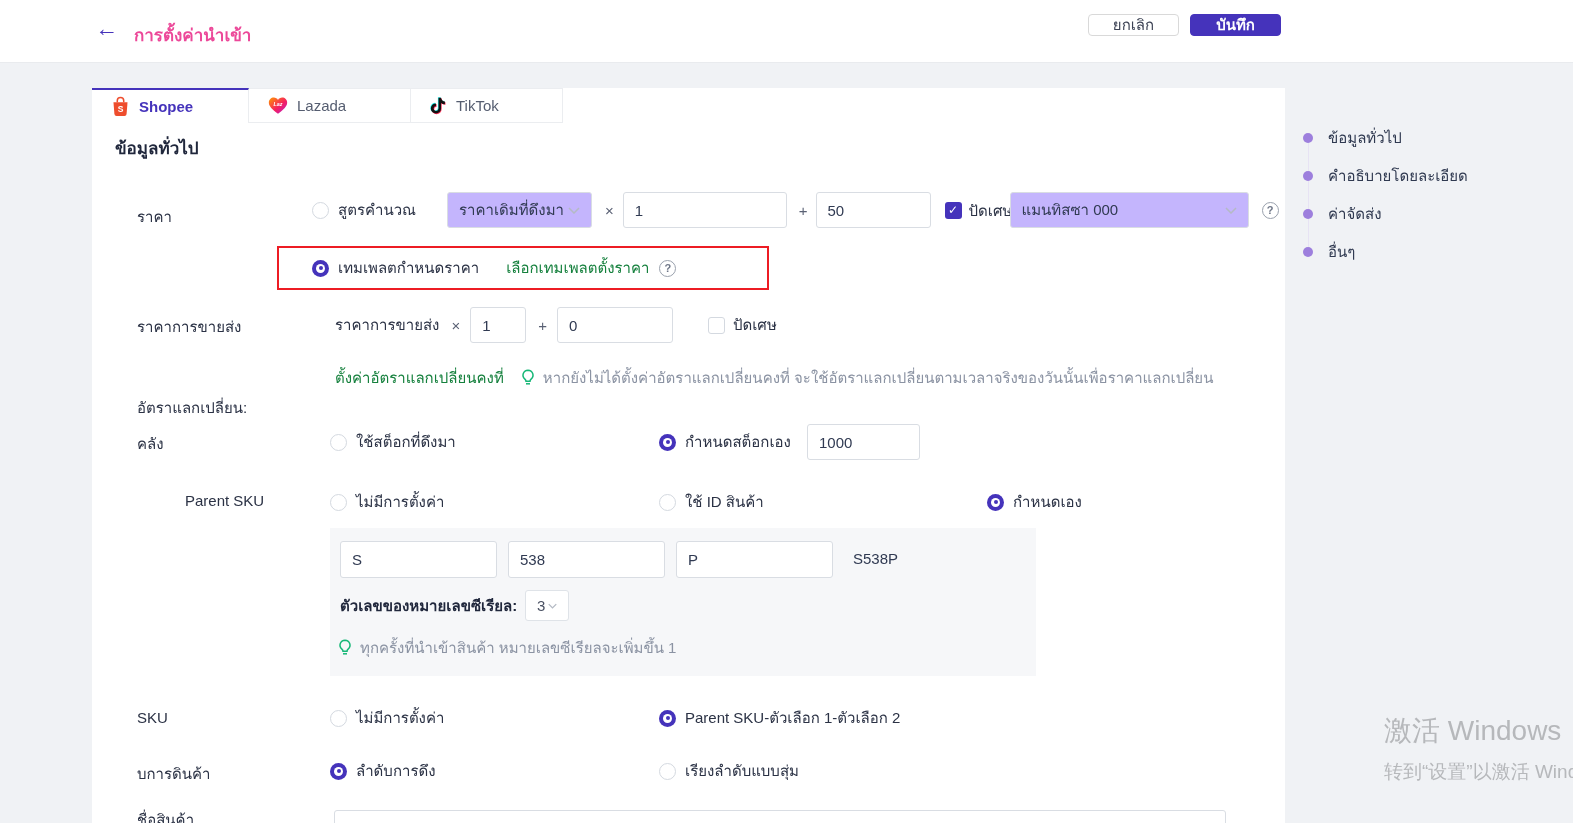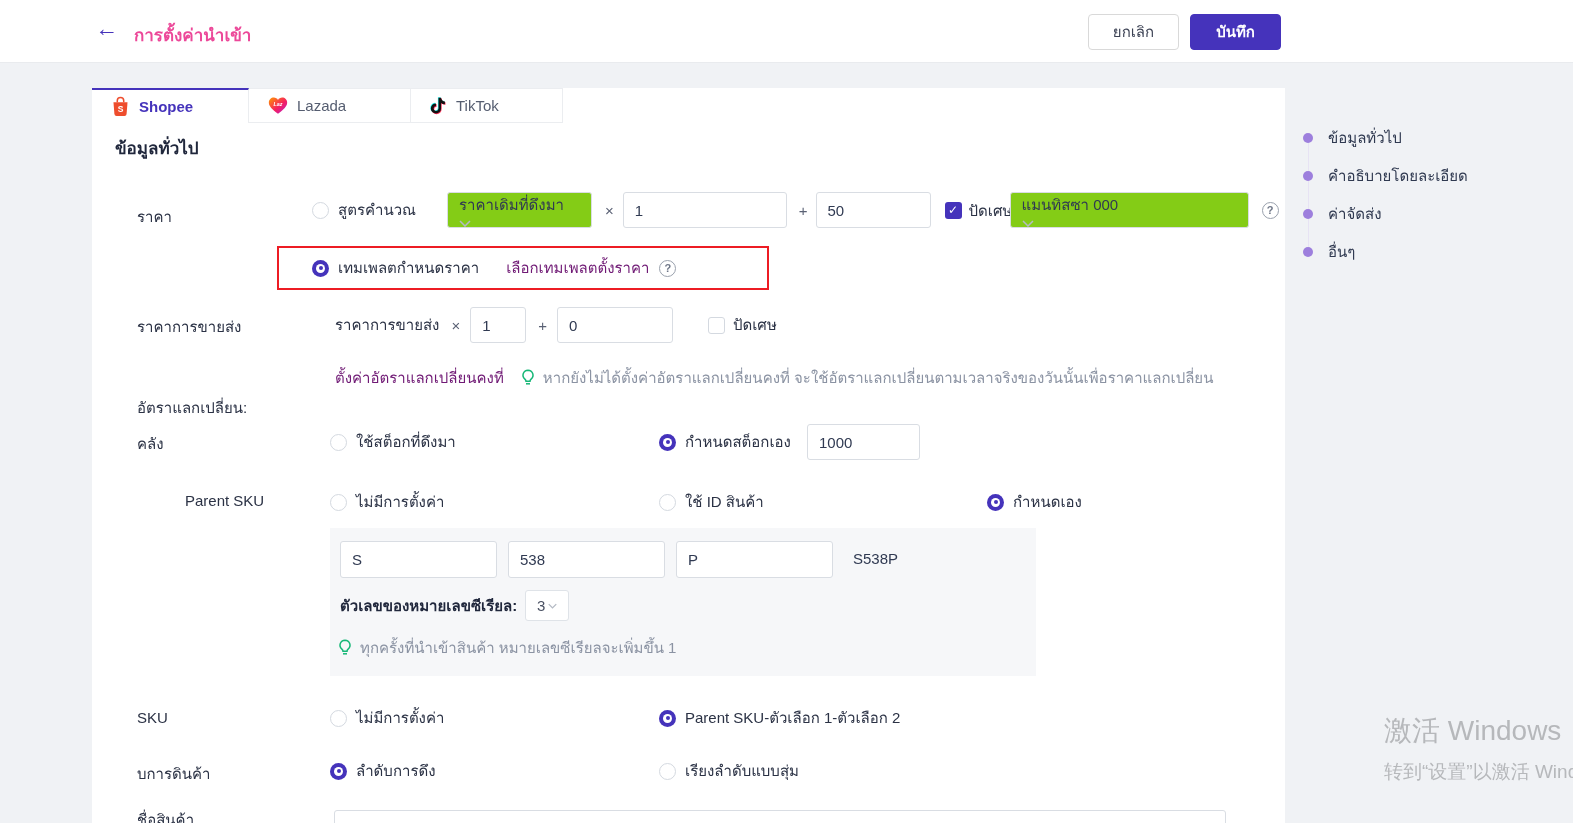--- a/index.html
+++ b/index.html
@@ -3,21 +3,21 @@
 <meta charset="utf-8">
 <style>
   * { margin:0; padding:0; box-sizing:border-box; }
   html,body { width:1573px; height:823px; }
   body { font-family:"Liberation Sans","DejaVu Sans",sans-serif; background:#f0f2f5; overflow:hidden; position:relative; }
 
   
   .topbar { position:absolute; left:0; top:0; width:1573px; height:63px; background:#fff; border-bottom:1px solid #e9ebee; z-index:5; }
   .back-arrow { position:absolute; left:95px; top:17px; font-size:23px; color:#4533bb; font-weight:700; cursor:pointer; line-height:1; }
   .page-title { position:absolute; left:134px; top:21px; font-size:17px; font-weight:700; color:#ec4899; }
-  .btn { position:absolute; top:14px; height:36px; border-radius:4px; font-size:15px; display:flex; align-items:center; justify-content:center; cursor:pointer; }
+  .btn { position:absolute; top:14px; height:22px; border-radius:4px; font-size:15px; display:flex; align-items:center; justify-content:center; cursor:pointer; }
   .btn-cancel { left:1088px; width:91px; background:#fff; border:1px solid #d9d9d9; color:#3c4254; }
   .btn-save { left:1190px; width:91px; background:#4533bb; border:1px solid #4533bb; color:#fff; font-weight:700; }
 
   
   .panel { position:absolute; left:92px; top:88px; width:1193px; height:735px; background:#fff; overflow:hidden; z-index:2; }
 
   
   .tabs { position:absolute; left:0; top:0; height:35px; display:flex; }
   .tab { height:35px; display:flex; align-items:center; padding-left:19px; gap:9px; background:#fff; border:1px solid #ebedf0; font-size:15px; color:#555d70; cursor:pointer; }
   .tab-shopee { width:157px; border-left:none; }
@@ -28,30 +28,30 @@
   .section-title { position:absolute; left:23px; top:46px; font-size:17px; font-weight:700; color:#20273c; }
 
   .row-label { position:absolute; left:45px; font-size:15px; color:#2b3245; }
 
   .flexrow { position:absolute; display:flex; align-items:center; }
   .abs-group { position:absolute; display:flex; align-items:center; gap:9px; top:0; height:100%; }
   .opt-label { font-size:15px; color:#2b3245; white-space:nowrap; }
 
   
   .ipt { height:36px; border:1px solid #d9dde3; border-radius:3px; background:#fff; font-size:15px; color:#303a52; padding:0 11px; font-family:inherit; outline:none; }
-  .sel { height:36px; border:1px solid #d9dde3; border-radius:3px; background:#84cc16; display:flex; align-items:flex-start; justify-content:space-between; padding:0 11px; font-size:15px; color:#303a52; cursor:pointer; white-space:nowrap;flex-direction:column; }
+  .sel { height:36px; border:1px solid #d9dde3; border-radius:3px; background:#c4b5fd; display:flex; align-items:center; justify-content:space-between; padding:0 11px; font-size:15px; color:#303a52; cursor:pointer; white-space:nowrap; }
   .radio { width:17px; height:17px; border-radius:50%; border:1px solid #d4d9e0; background:#fff; flex:none; position:relative; cursor:pointer; }
   .radio.on { border:none; background:#4533bb; }
   .radio.on::before { content:''; position:absolute; inset:4px; border-radius:50%; background:#fff; }
   .radio.on::after { content:''; position:absolute; inset:6.5px; border-radius:50%; background:#4533bb; }
   .checkbox { width:17px; height:17px; border-radius:3px; border:1px solid #d4d9e0; background:#fff; flex:none; cursor:pointer; }
   .checkbox.on { border:none; background:#4533bb; color:#fff; font-size:12px; font-weight:700; display:flex; align-items:center; justify-content:center; }
   .op { font-size:15px; color:#5a6174; }
   .help { width:17px; height:17px; border:1px solid #9aa1ad; border-radius:50%; color:#6e7687; font-size:11px; font-weight:700; display:flex; align-items:center; justify-content:center; flex:none; cursor:pointer; }
-  .link { font-size:15px; color:#701a75; cursor:pointer; white-space:nowrap; }
+  .link { font-size:15px; color:#15803d; cursor:pointer; white-space:nowrap; }
   .tip-text { font-size:15px; color:#8b93a3; white-space:nowrap; }
   .wrap-label { font-size:15px; color:#2b3245; width:33px; line-height:19px; }
 
   .red-box { position:absolute; left:185px; top:158px; width:492px; height:44px; border:2px solid #ed1c24; z-index:3; }
 
   .gray-panel { position:absolute; left:238px; top:440px; width:706px; height:148px; background:#f6f7f9; }
   .gp-ipt { position:absolute; top:13px; width:157px; height:37px; }
   .gp-preview { position:absolute; left:523px; top:22px; font-size:15px; color:#303a52; }
   .serial-row { position:absolute; left:10px; top:62px; display:flex; align-items:center; }
   .serial-label { font-size:15px; font-weight:700; color:#20273c; }

